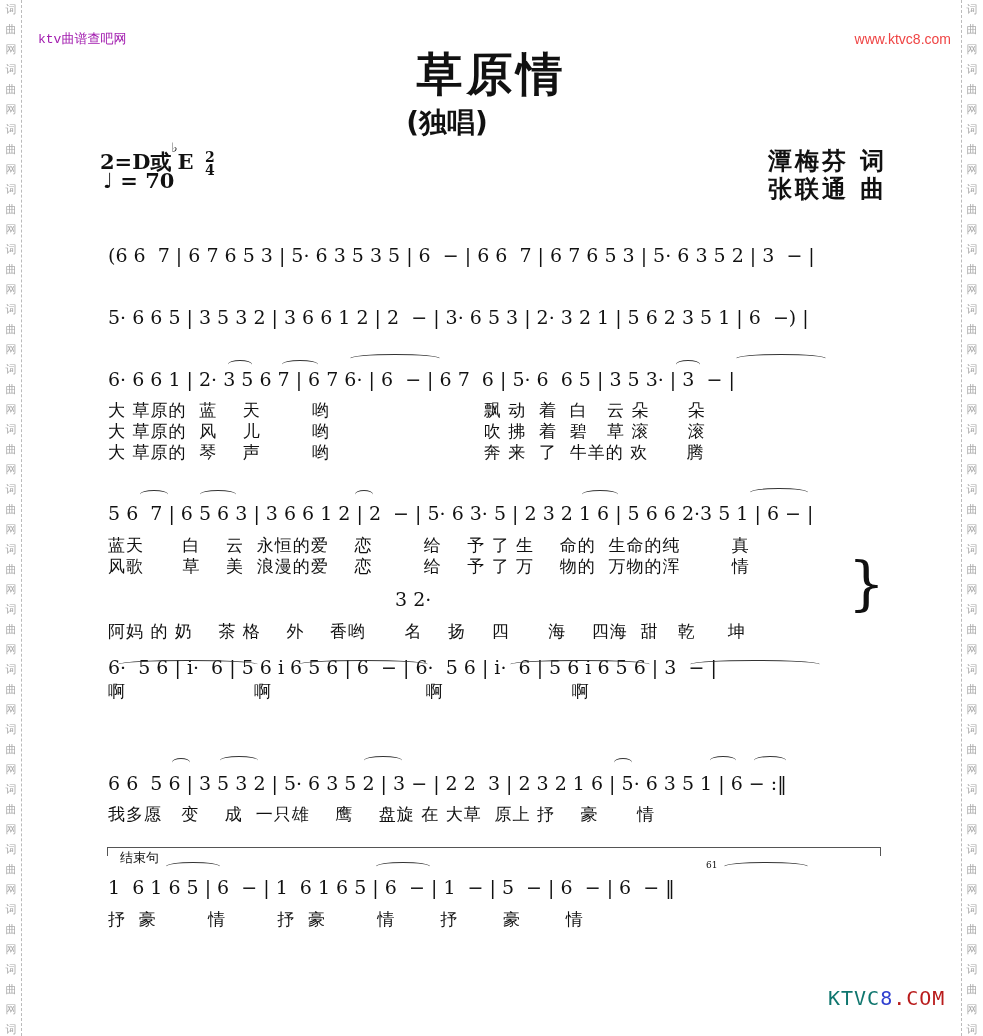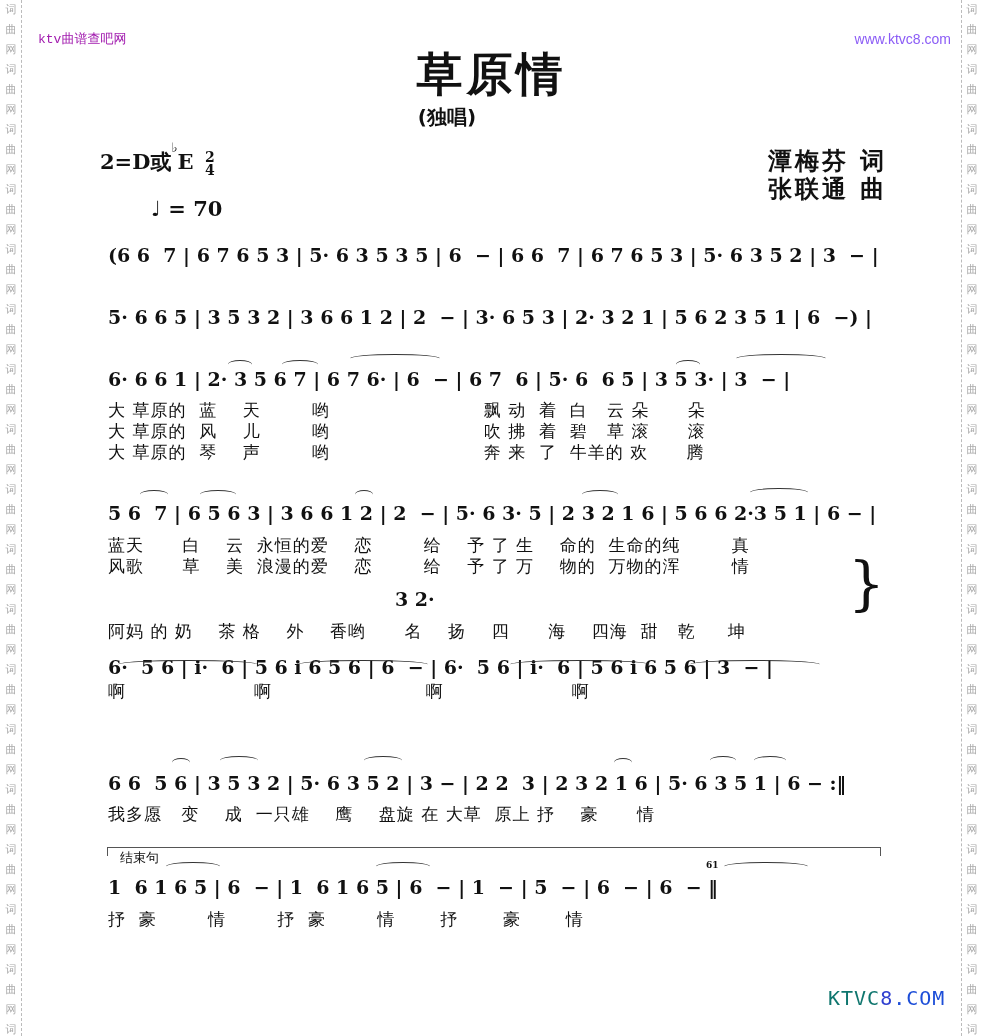--- a/index.html
+++ b/index.html
@@ -3,35 +3,35 @@
 <meta charset="utf-8">
 <style>
   html,body{margin:0;padding:0;background:#fff;}
   body{width:983px;height:1036px;position:relative;overflow:hidden;font-family:"DejaVu Serif",serif;color:#111;}
   .side{position:absolute;top:0;width:22px;height:1036px;font-family:"DejaVu Sans",sans-serif;font-size:11px;color:#aaa;line-height:20px;text-align:center;}
   .side.left{left:0;}
   .side.right{right:0;}
   .side .grp{height:60px;}
   .vline{position:absolute;top:0;height:1036px;border-left:1px dashed #bbb;}
   .wm-left{position:absolute;left:30px;top:30px;font-family:Liberation Mono, monospace;font-size:13px;color:#a21caf;margin-left:8px;}
-  .wm-right{position:absolute;right:32px;top:31px;font-family:"Liberation Sans",sans-serif;font-size:14px;color:#8b5cf6;}
+  .wm-right{position:absolute;right:32px;top:31px;font-family:"Liberation Sans",sans-serif;font-size:14px;color:#ef4444;}
   .title{position:absolute;left:0;width:983px;top:44px;text-align:center;font-family:"DejaVu Serif",serif;font-weight:bold;font-size:46px;letter-spacing:4px;}
-  .subtitle{position:absolute;left:0;width:894px;top:104px;text-align:center;font-family:"DejaVu Sans",sans-serif;font-weight:bold;font-size:20px;}
+  .subtitle{position:absolute;left:0;width:894px;top:104px;text-align:center;font-family:"DejaVu Sans",sans-serif;font-weight:bold;font-size:28px;}
   .key{position:absolute;left:100px;top:148px;font-weight:bold;font-size:21px;}
   .key .flat{font-size:13px;vertical-align:top;position:relative;top:-8px;}
   .frac{display:inline-block;vertical-align:middle;text-align:center;font-size:14px;line-height:13px;margin-left:4px;}
-  .tempo{position:absolute;left:103px;top:196px;font-weight:bold;font-size:21px;margin-left:48px;}
+  .tempo{position:absolute;left:103px;top:168px;font-weight:bold;font-size:21px;}
   .credits{position:absolute;left:768px;top:147px;font-family:"DejaVu Sans",sans-serif;font-weight:bold;font-size:24px;line-height:28px;letter-spacing:3px;}
-  .row{position:absolute;left:108px;width:776px;font-weight:bold;font-size:19px;white-space:pre;}
+  .row{position:absolute;left:108px;width:776px;font-weight:normal;font-size:19px;white-space:pre;}
   .lyr{position:absolute;left:108px;font-family:"DejaVu Sans",sans-serif;font-size:17px;white-space:pre;letter-spacing:1px;}
   .ending-box{position:absolute;left:107px;top:847px;width:772px;height:8px;border-top:1px solid #555;border-left:1px solid #555;border-right:1px solid #555;}
   .ending-label{position:absolute;left:120px;top:849px;font-family:"DejaVu Sans",sans-serif;font-size:13px;}
   .brace{position:absolute;left:848px;top:550px;font-size:58px;font-family:"DejaVu Serif",serif;}
   .logo{position:absolute;left:828px;top:986px;font-family:"DejaVu Sans Mono",monospace;font-size:20px;letter-spacing:1px;}
-  .logo .a{color:#0f766e;} .logo .b{color:#3040d0;} .logo .c{color:#1d4ed8;}
+  .logo .a{color:#0f766e;} .logo .b{color:#3040d0;} .logo .c{color:#b91c1c;}
   .slur{position:absolute;border-top:1.5px solid #333;border-radius:50% 50% 0 0;height:8px;}
 </style>
 </head>
 <body>
 
 <div class="side left" id="sideL">
     <div class="grp">词<br>曲<br>网</div>
     <div class="grp">词<br>曲<br>网</div>
     <div class="grp">词<br>曲<br>网</div>
     <div class="grp">词<br>曲<br>网</div>

